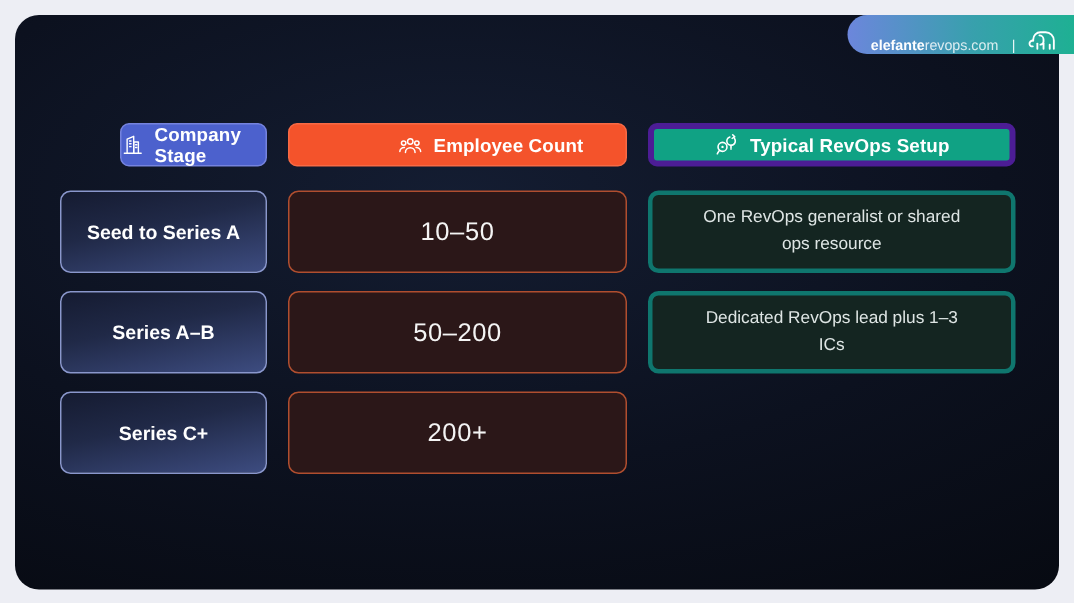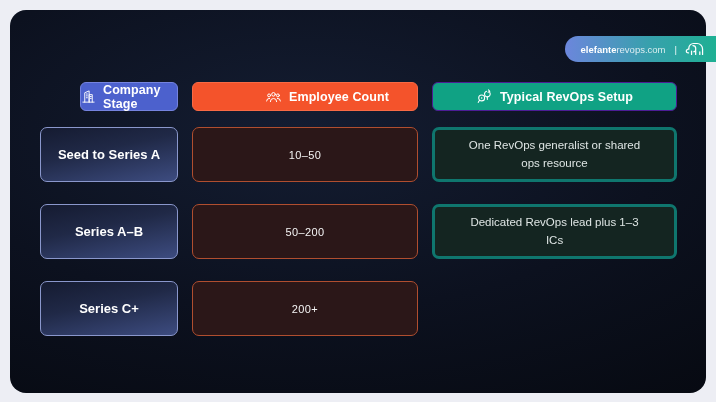--- a/index.html
+++ b/index.html
@@ -7,58 +7,58 @@
     width:716px;height:402px;position:relative;overflow:hidden;
     background:#EDEEF4;
     font-family:"Liberation Sans", sans-serif;
   }
   .card{
     position:absolute;left:10px;top:10px;width:696px;height:383px;
     border-radius:16px;
     background:radial-gradient(95% 85% at 42% 32%, #141D32 0%, #0C111F 55%, #070A12 100%);
   }
   .badge{
-    position:absolute;top:36px;right:0;height:26px;z-index:5;
+    position:absolute;top:10px;right:0;height:26px;z-index:5;
     border-radius:13px 0 0 13px;
     background:linear-gradient(90deg,#6C86DC 0%,#38A0AD 55%,#1EB093 100%);
-    display:flex;align-items:center;gap:6px;
+    display:flex;align-items:flex-end;gap:6px;
     padding:0 10px 0 16px;color:#fff;font-size:9.5px;
     cursor:pointer;
   }
   .badge .bold{font-weight:bold;}
   .badge .reg{color:rgba(255,255,255,0.82);}
   .badge .sep{color:rgba(255,255,255,0.9);margin:0 1px 0 3px;}
   .badge svg{display:block;}
   .table{position:absolute;left:40px;top:82px;width:637px;}
   .hrow,.brow{
     display:grid;grid-template-columns:138px 226px 245px;column-gap:14px;
   }
   .hrow{margin-bottom:16px;}
-  .brow{margin-bottom:22px;}
+  .brow{margin-bottom:12px;}
   .chip{
     height:29px;border-radius:6px;box-sizing:border-box;
     display:flex;align-items:center;justify-content:center;gap:7px;
     color:#fff;font-weight:bold;font-size:12.5px;letter-spacing:0.1px;
   }
   .chip-stage{background:#4C61CD;border:1px solid #7583DE;margin-left:40px;}
   .chip-count{background:#F4532B;border:1px solid #F86A45;padding-left:44px;}
-  .chip-setup{background:#10A284;border:1px solid #4c1d95;}
+  .chip-setup{background:#10A284;border:4px solid #4c1d95;}
   .chip .icon{display:flex;align-items:center;}
   .cell{
     height:55px;border-radius:7px;box-sizing:border-box;
     display:flex;align-items:center;justify-content:center;
     text-align:center;
   }
   .cell-stage{
     background:linear-gradient(168deg,#151B31 0%,#202947 42%,#3D4C80 100%);
     border:1px solid #8A97CC;color:#fff;font-weight:bold;font-size:13px;
   }
   .cell-count{
     background:#2B1718;border:1.5px solid #B04E2F;
-    color:#F4F4F4;font-size:11px;letter-spacing:0.4px;
+    color:#F4F4F4;font-size:17px;letter-spacing:0.4px;
   }
   .cell-setup{
     background:#142521;border:3px solid #0f766e;
     color:#DEE5E4;font-size:11.5px;line-height:1.5;
   }
   .cell-setup span{display:inline-block;max-width:175px;}
 </style>
 </head>
 <body>
 

